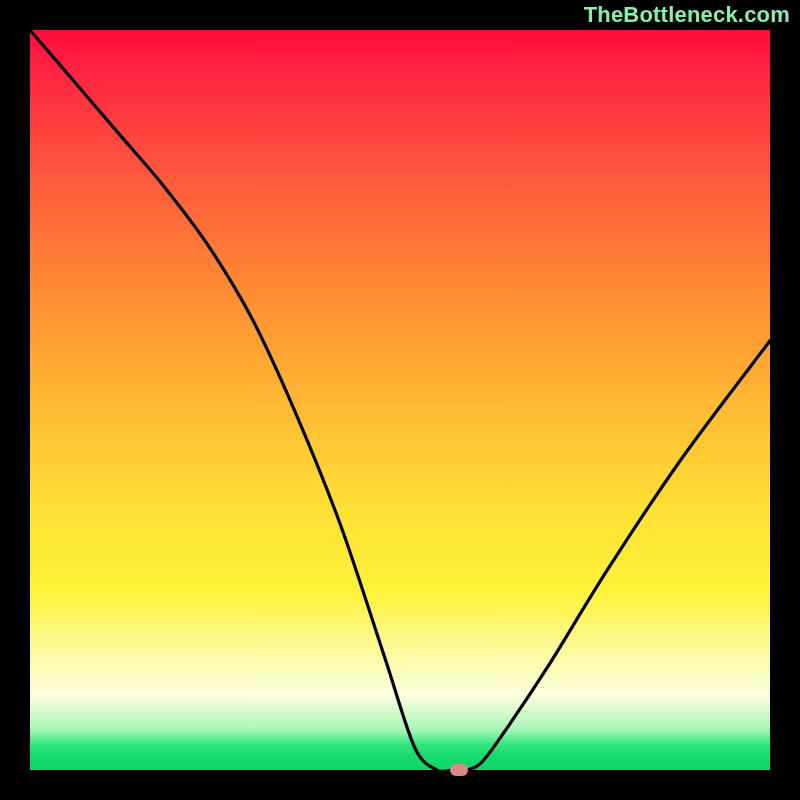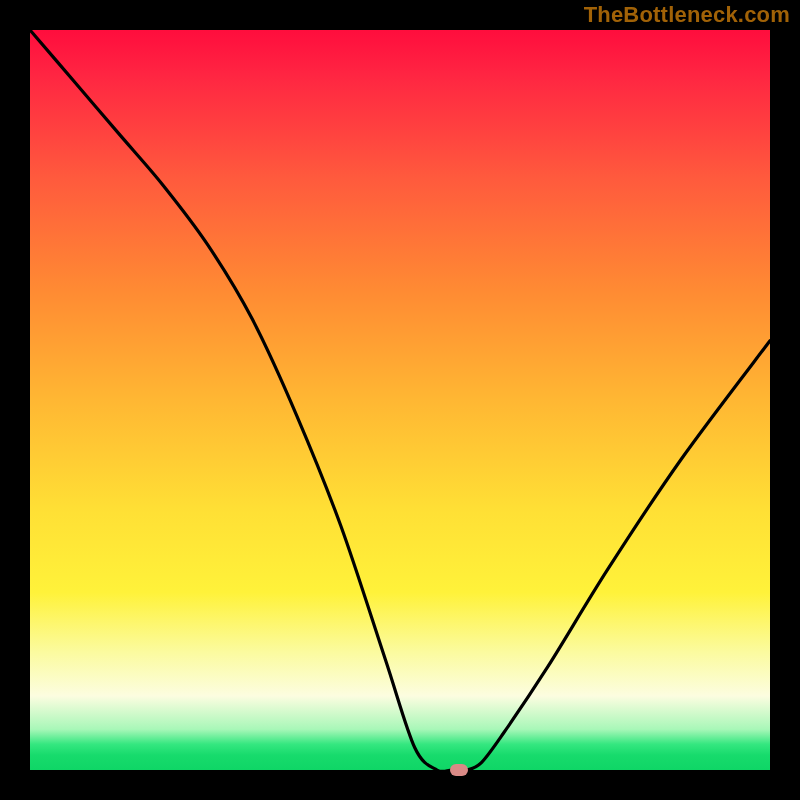--- a/index.html
+++ b/index.html
@@ -16,21 +16,21 @@
     left: 0;
     top: 0;
     width: 800px;
     height: 800px;
     background: #000;
   }
   .watermark {
     position: absolute;
     top: 2px;
     right: 10px;
-    color: #a16207;
+    color: #86efac;
     font-size: 22px;
     font-weight: 600;
     letter-spacing: 0.2px;
     user-select: none;
   }
   .plot {
     position: absolute;
     left: 30px;
     top: 30px;
     width: 740px;

